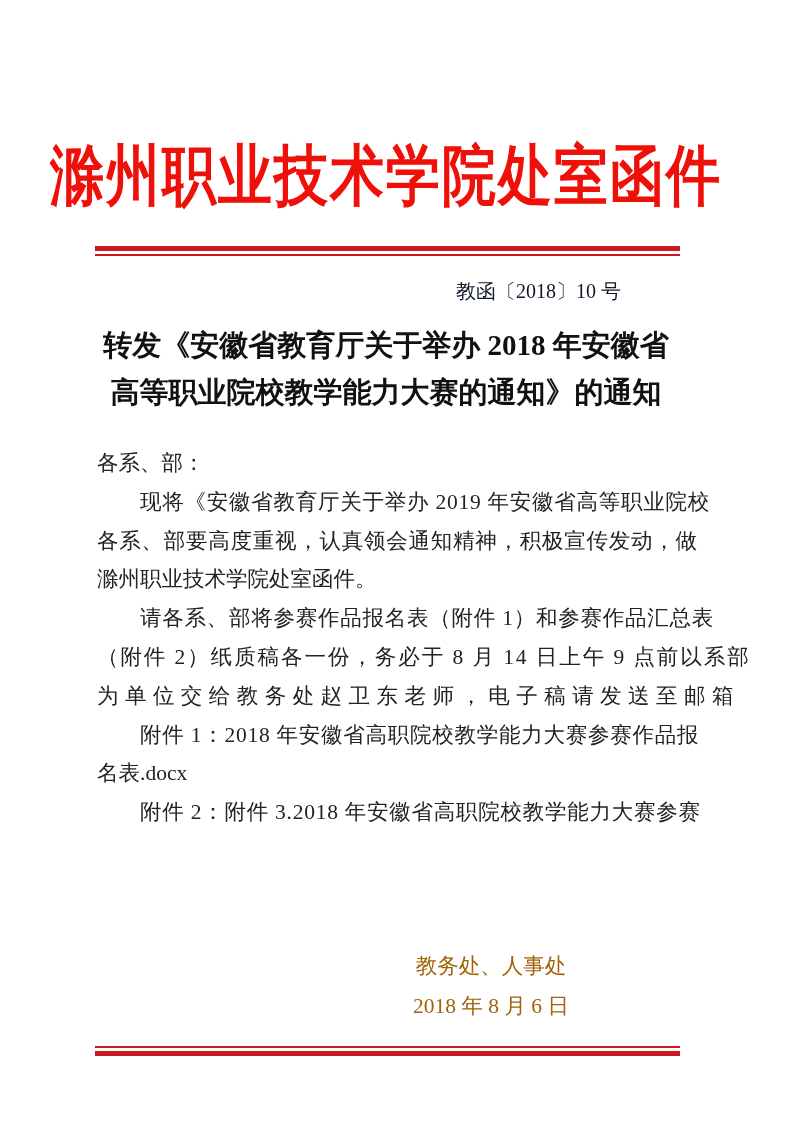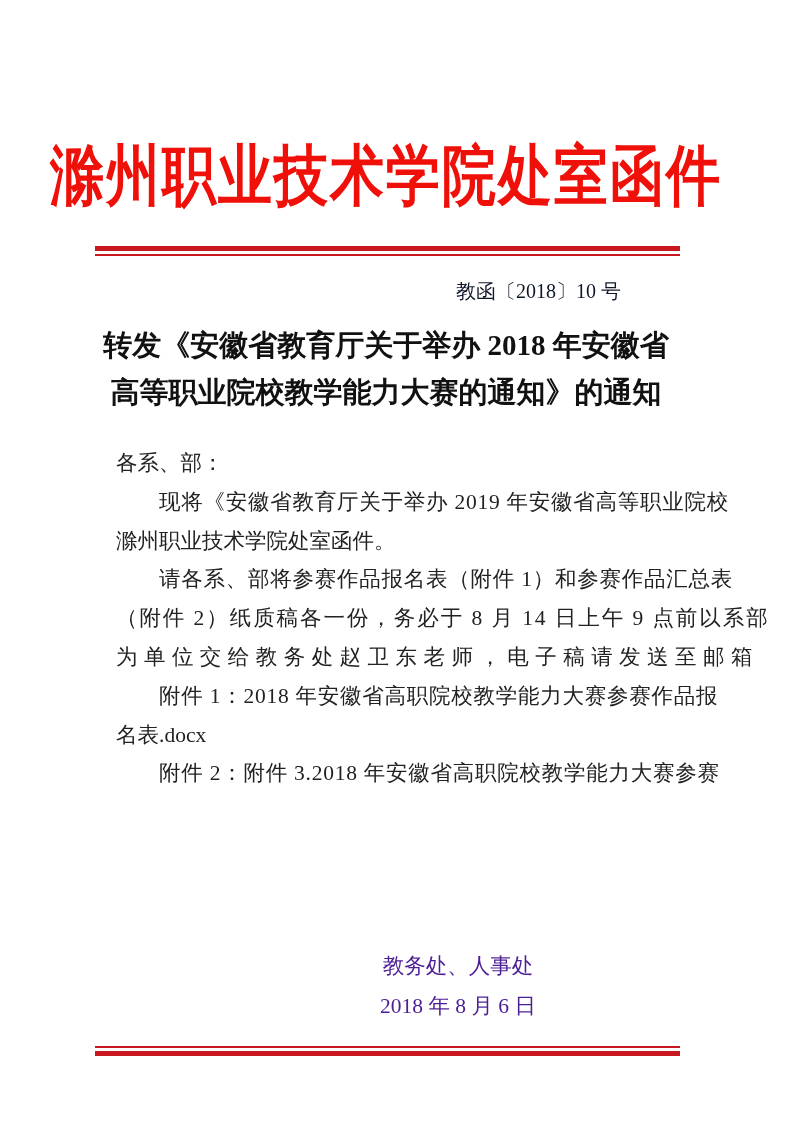--- a/index.html
+++ b/index.html
@@ -79,41 +79,40 @@
     white-space: nowrap;
   }
 
   .body-block {
     position: absolute;
     top: 444px;
     left: 97px;
     width: 604px;
     font-size: 21.5px;
     color: #222222;
-    margin-left: 19px;
   }
   .body-line {
     height: 38.8px;
     line-height: 38.8px;
     white-space: nowrap;
     overflow: visible;
   }
   .indent { text-indent: 2em; }
   .sp-sm  { letter-spacing: 0.035em; }
   .sp-mid { letter-spacing: 0.09em; }
   .sp-wide{ letter-spacing: 0.30em; }
 
   .signature {
     position: absolute;
     top: 946px;
-    right: 109px;
+    right: 76px;
     width: 350px;
     font-size: 21.5px;
     line-height: 40px;
-    color: #4c1d95;
+    color: #a16207;
     text-align: center;
     padding-right: 60px;
     box-sizing: border-box;
     white-space: nowrap;
   }
 </style>
 </head>
 <body>
 
 <div class="page" style="--red-banner: #ee1009; --red-rule: #c9181f;">
@@ -125,20 +124,21 @@
   <div class="doc-number">教函〔2018〕10 号</div>
 
   <div class="doc-title">
     <div>转发《安徽省教育厅关于举办 2018 年安徽省</div>
     <div>高等职业院校教学能力大赛的通知》的通知</div>
   </div>
 
   <div class="body-block">
     <div class="body-line">各系、部：</div>
     <div class="body-line indent sp-sm">现将《安徽省教育厅关于举办 2019 年安徽省高等职业院校</div>
+    <div class="body-line sp-sm">各系、部要高度重视，认真领会通知精神，积极宣传发动，做</div>
     <div class="body-line">滁州职业技术学院处室函件。</div>
     <div class="body-line indent sp-sm">请各系、部将参赛作品报名表（附件 1）和参赛作品汇总表</div>
     <div class="body-line sp-mid">（附件 2）纸质稿各一份，务必于 8 月 14 日上午 9 点前以系部</div>
     <div class="body-line sp-wide">为单位交给教务处赵卫东老师，电子稿请发送至邮箱</div>
     <div class="body-line indent sp-sm">附件 1：2018 年安徽省高职院校教学能力大赛参赛作品报</div>
     <div class="body-line">名表.docx</div>
     <div class="body-line indent sp-sm">附件 2：附件 3.2018 年安徽省高职院校教学能力大赛参赛</div>
   </div>
 
   <div class="signature">

